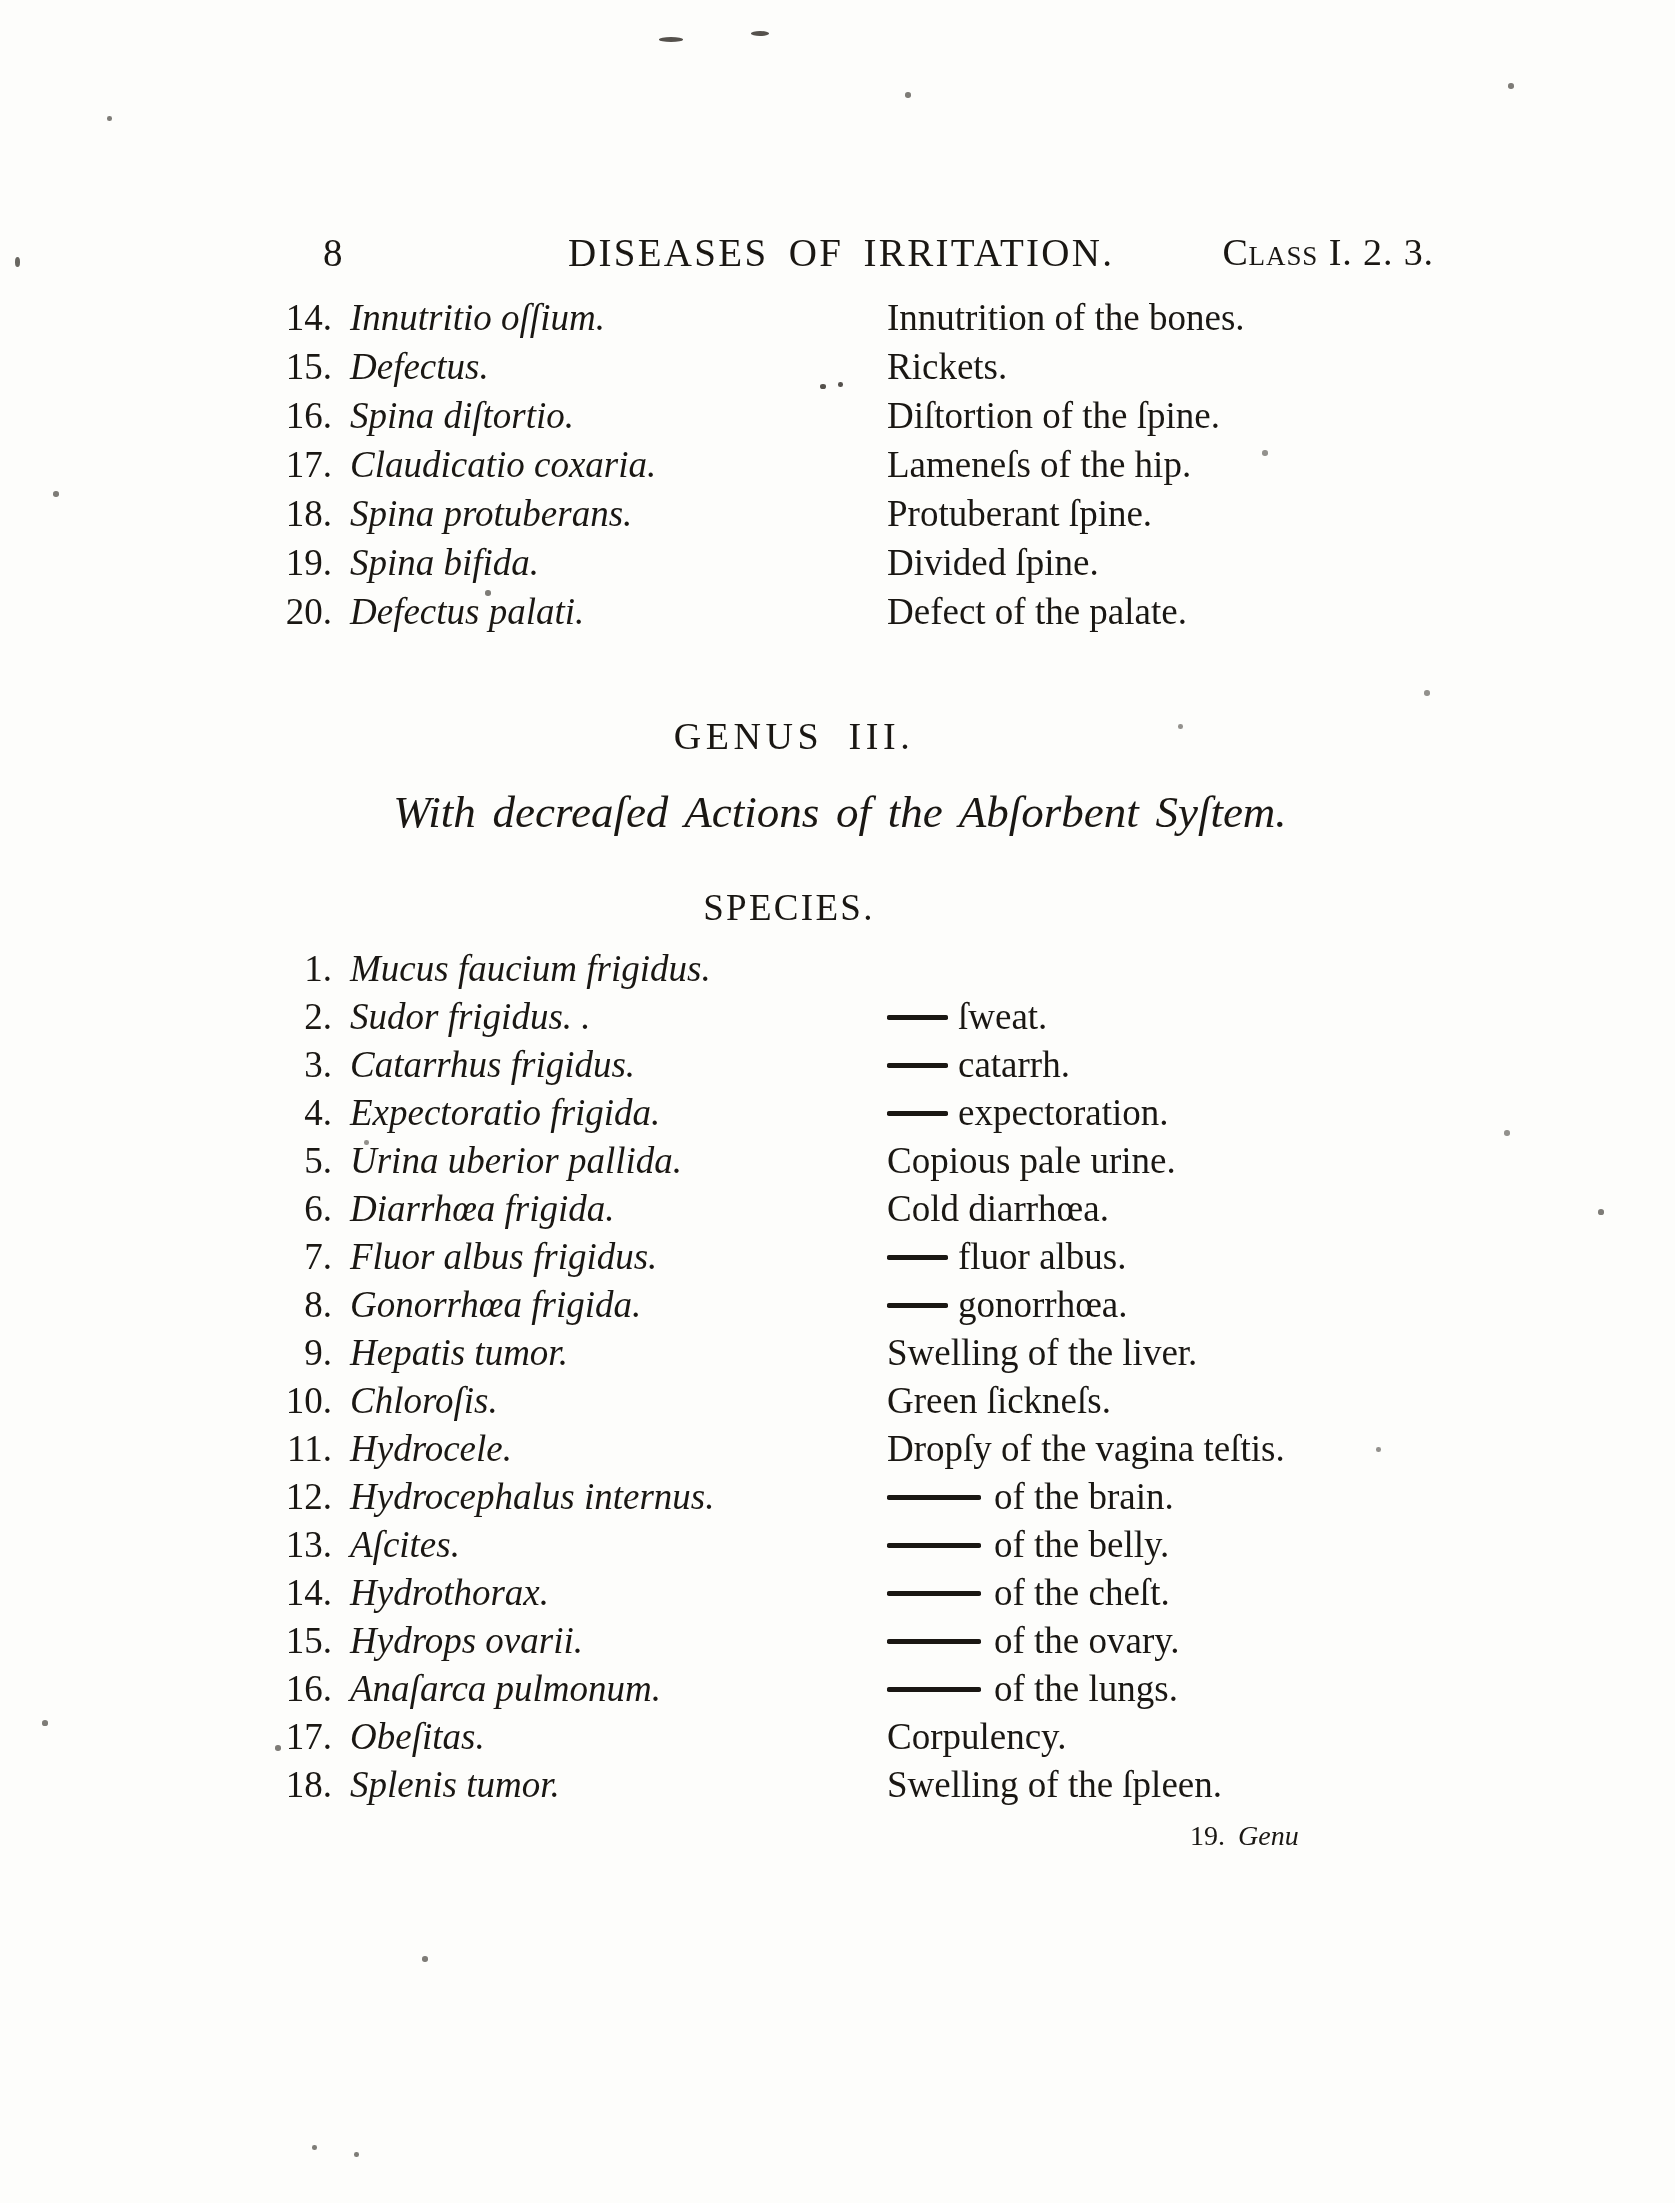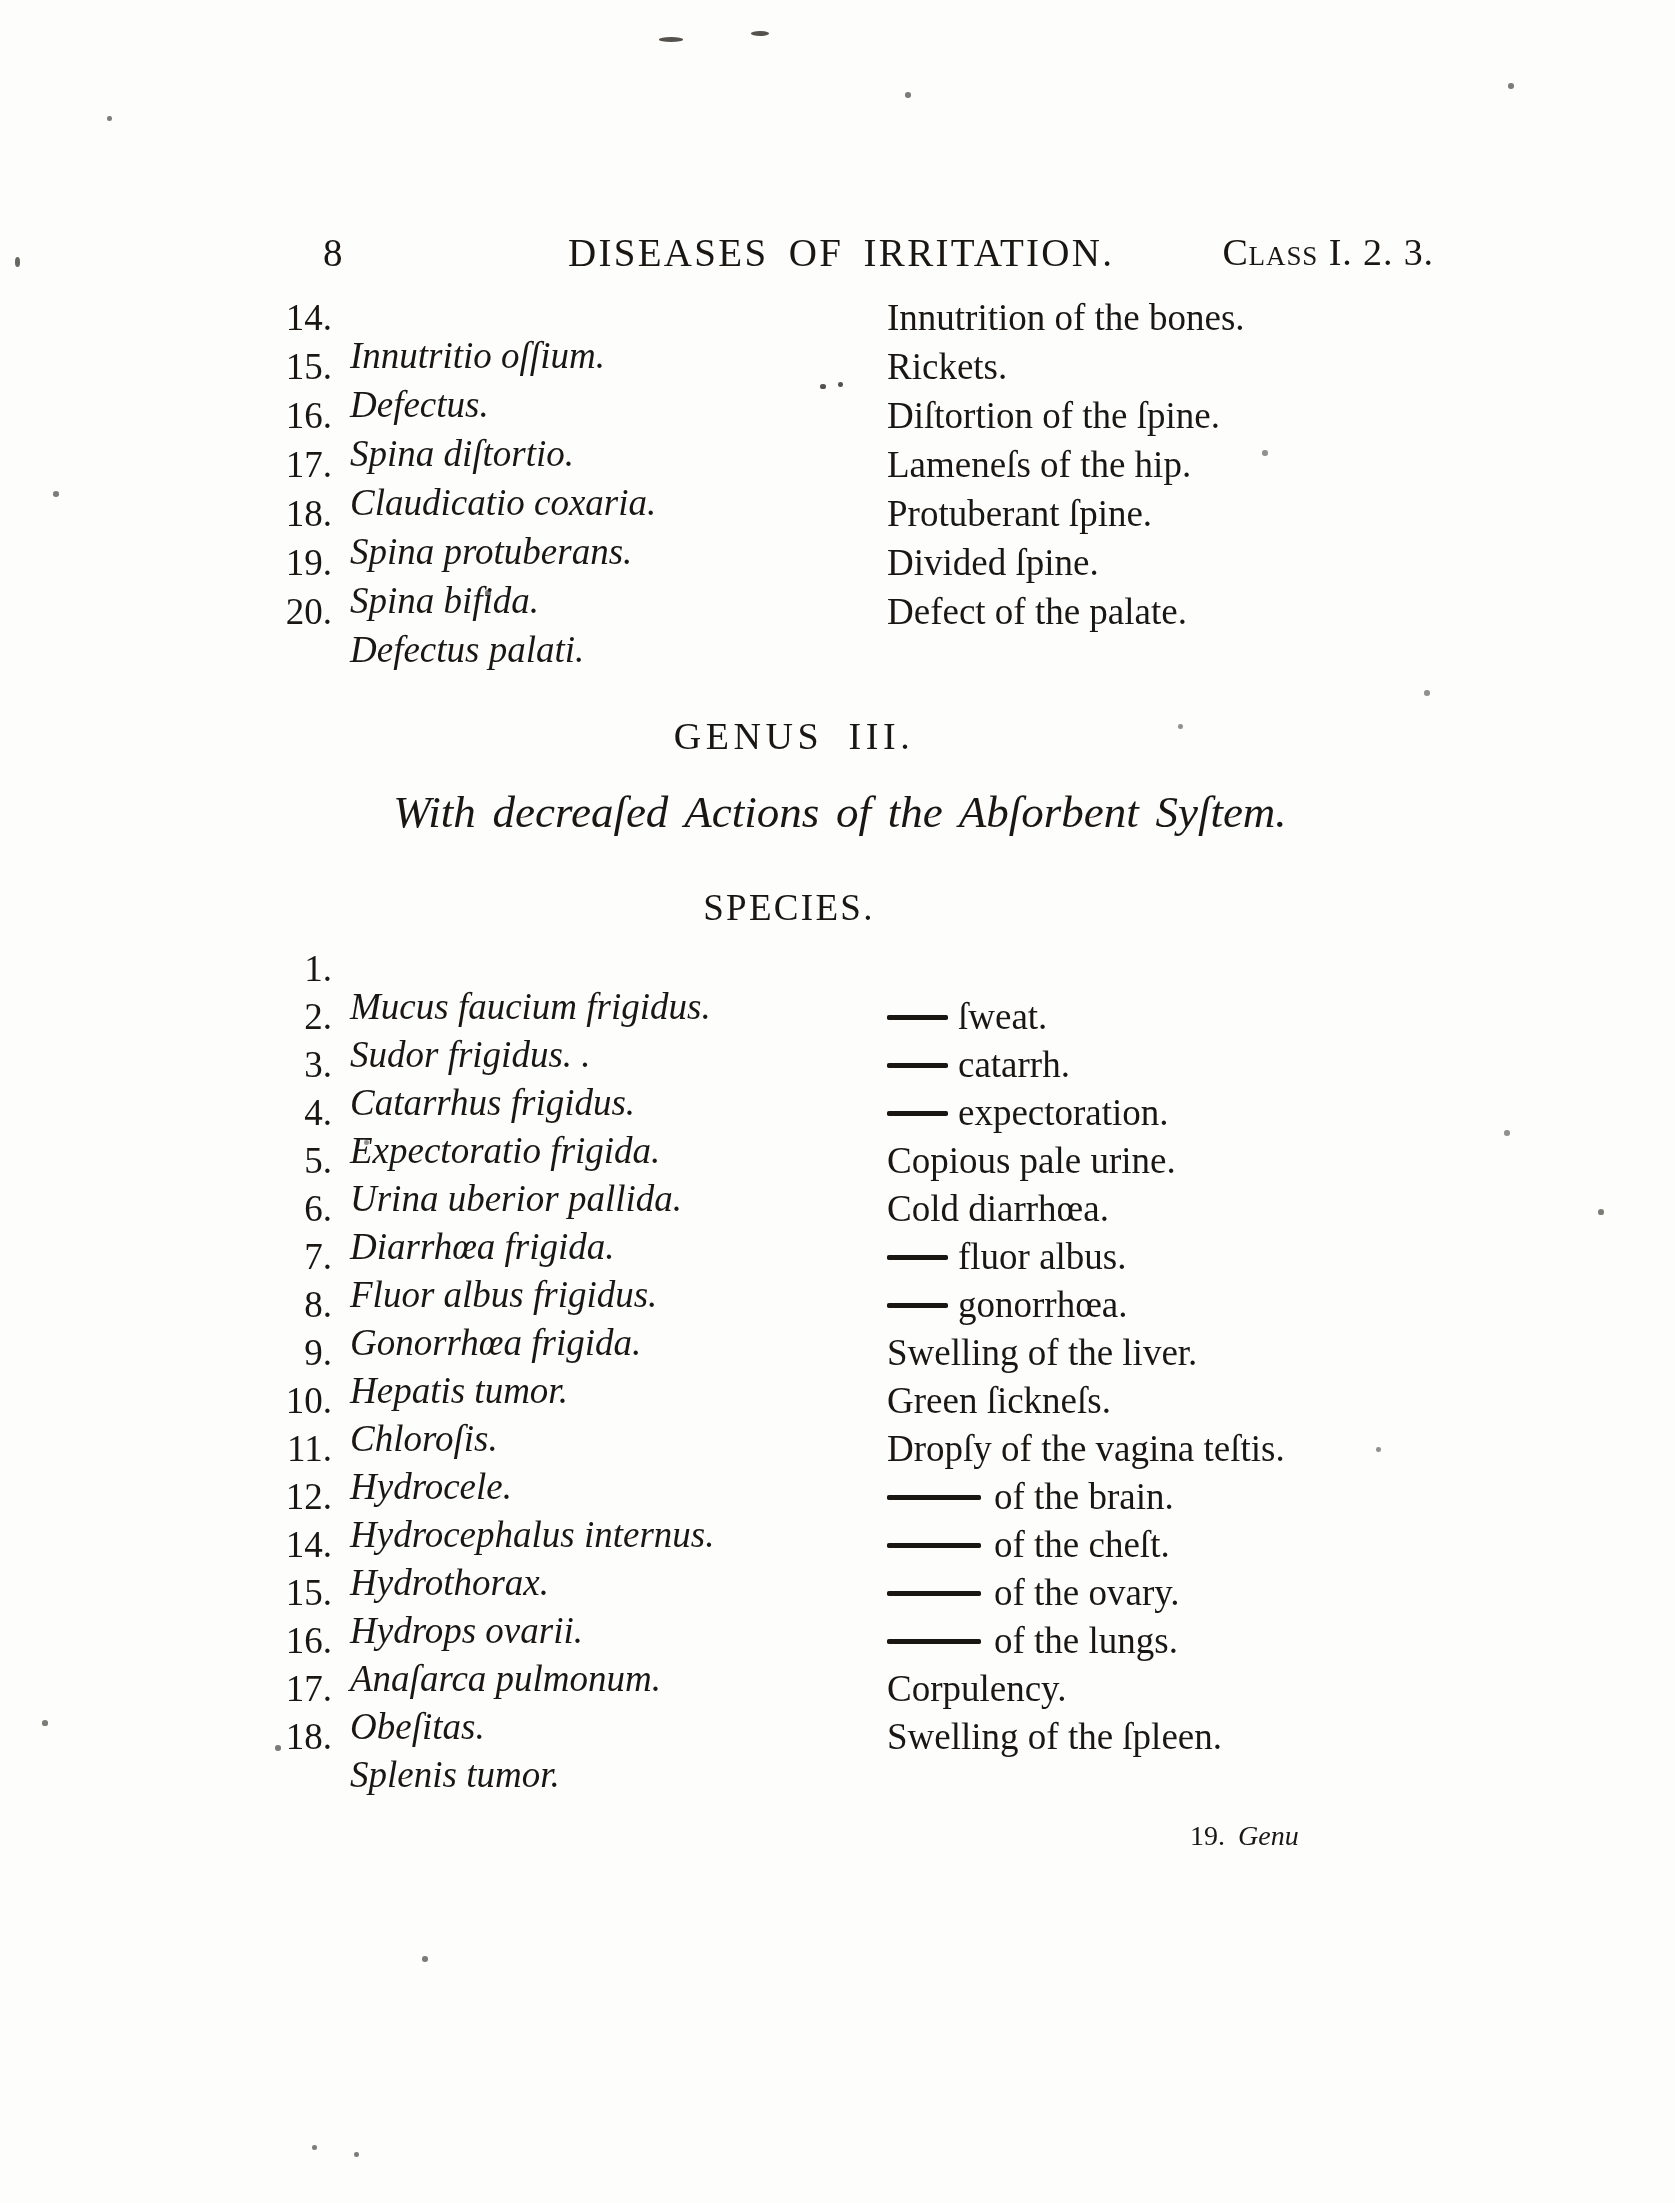--- a/index.html
+++ b/index.html
@@ -22,21 +22,21 @@
     position:absolute;right:241px;top:0;
     font-size:38px;font-variant:small-caps;letter-spacing:0.9px;white-space:nowrap;
   }
   
   .list{position:absolute;left:0;width:1465px;}
   #osseous-list{top:296px;}
   #species-list{top:947px;}
   .row{position:relative;height:49px;font-size:37px;white-space:nowrap;}
   #species-list .row{height:48px;}
   .num{position:absolute;left:0;width:332px;text-align:right;}
-  .latin{position:absolute;left:350px;font-style:italic;margin-top:38px;}
+  .latin{position:absolute;left:350px;font-style:italic;}
   .eng{position:absolute;left:887px;text-align:center;}
   .dash{
     display:inline-block;height:4.6px;background:#1a1713;border-radius:1.8px;
     vertical-align:middle;margin-bottom:5.5px;
   }
   .dash.short{width:61px;margin-right:10px;}
   .dash.long{width:94px;margin-right:13px;}
   
   .genus-heading{
     position:absolute;top:714px;left:794px;transform:translateX(-50%);
@@ -161,20 +161,25 @@
       </div>
       <div class="row">
         <span class="num">11.</span>
         <span class="latin">Hydrocele.</span>
         <span class="eng"><span>Dropſy of the vagina teſtis.</span></span>
       </div>
       <div class="row">
         <span class="num">12.</span>
         <span class="latin">Hydrocephalus internus.</span>
         <span class="eng"><span class="dash long"></span><span>of the brain.</span></span>
+      </div>
+      <div class="row">
+        <span class="num">13.</span>
+        <span class="latin">Aſcites.</span>
+        <span class="eng"><span class="dash long"></span><span>of the belly.</span></span>
       </div>
       <div class="row">
         <span class="num">14.</span>
         <span class="latin">Hydrothorax.</span>
         <span class="eng"><span class="dash long"></span><span>of the cheſt.</span></span>
       </div>
       <div class="row">
         <span class="num">15.</span>
         <span class="latin">Hydrops ovarii.</span>
         <span class="eng"><span class="dash long"></span><span>of the ovary.</span></span>

